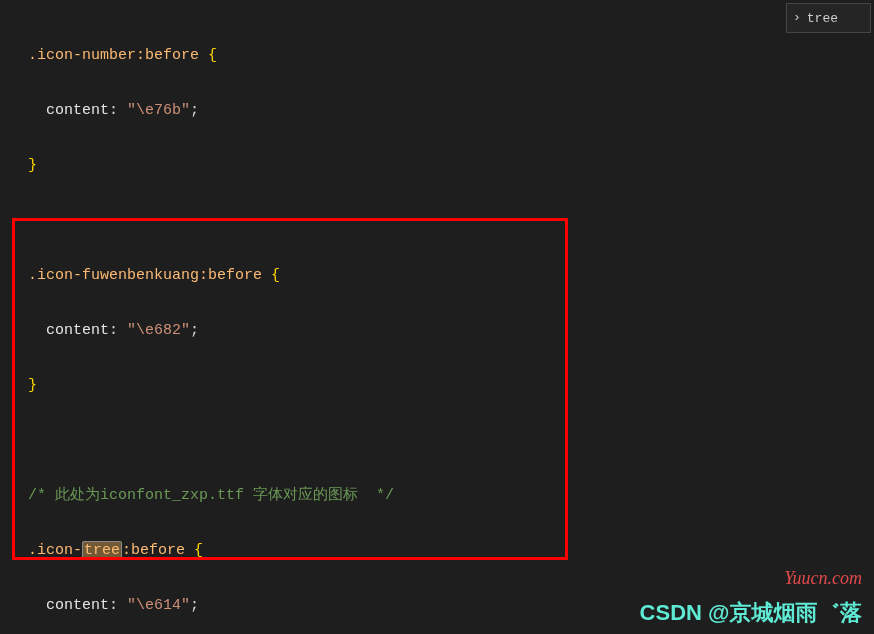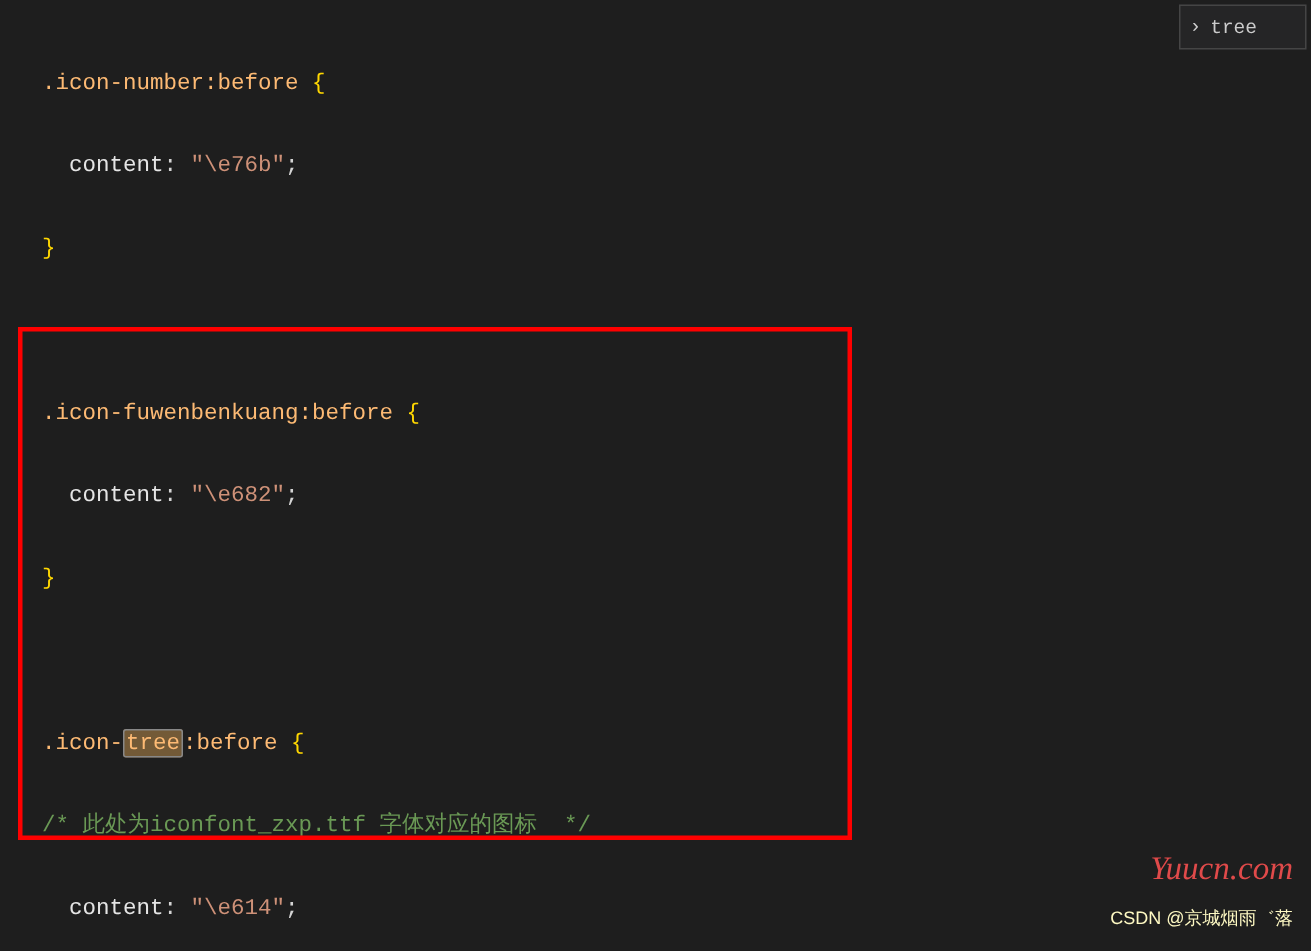--- a/index.html
+++ b/index.html
@@ -62,52 +62,53 @@
       width: 556px;
       height: 342px;
       pointer-events: none;
     }
     .watermark-yuucn {
       position: absolute;
       right: 12px;
       bottom: 42px;
       color: #e04a4a;
       font-family: serif;
-      font-size: 22px;
+      font-size: 18px;
       font-style: italic;
     }
     .watermark-csdn {
       position: absolute;
       right: 12px;
       bottom: 8px;
-      color: #fef9c3;
+      color: #5eead4;
       font-family: Arial, sans-serif;
-      font-size: 12px;
+      font-size: 22px;
+      font-weight: bold;
     }
     .indent { display: inline-block; width: 18px; }
   </style>
 </head>
 <body>
 
 <div class="search-panel">
   <span class="chevron">›</span>
   <input class="search-input" value="tree" style="">
 </div>
 
 <div class="code-area">
 <span class="block"><span class="s">.icon-number</span><span class="s">:before</span><span class="b"> {</span></span>
 <span class="block"><span class="indent"></span><span class="p">content</span><span class="pn">: </span><span class="v">"\e76b"</span><span class="pn">;</span></span>
 <span class="block"><span class="b">}</span></span>
 <span class="block"> </span>
 <span class="block"><span class="s">.icon-fuwenbenkuang</span><span class="s">:before</span><span class="b"> {</span></span>
 <span class="block"><span class="indent"></span><span class="p">content</span><span class="pn">: </span><span class="v">"\e682"</span><span class="pn">;</span></span>
 <span class="block"><span class="b">}</span></span>
 <span class="block"> </span>
+<span class="block"><span class="c">/* 此处为iconfont_zxp.ttf 字体对应的图标  */</span></span>
 <span class="block"><span class="s">.icon-</span><span class="s hl">tree</span><span class="s">:before</span><span class="b"> {</span></span>
-<span class="block"><span class="c">/* 此处为iconfont_zxp.ttf 字体对应的图标  */</span></span>
 <span class="block"><span class="indent"></span><span class="p">content</span><span class="pn">: </span><span class="v">"\e614"</span><span class="pn">;</span></span>
 
 
 
 
 
 
 
 
 

